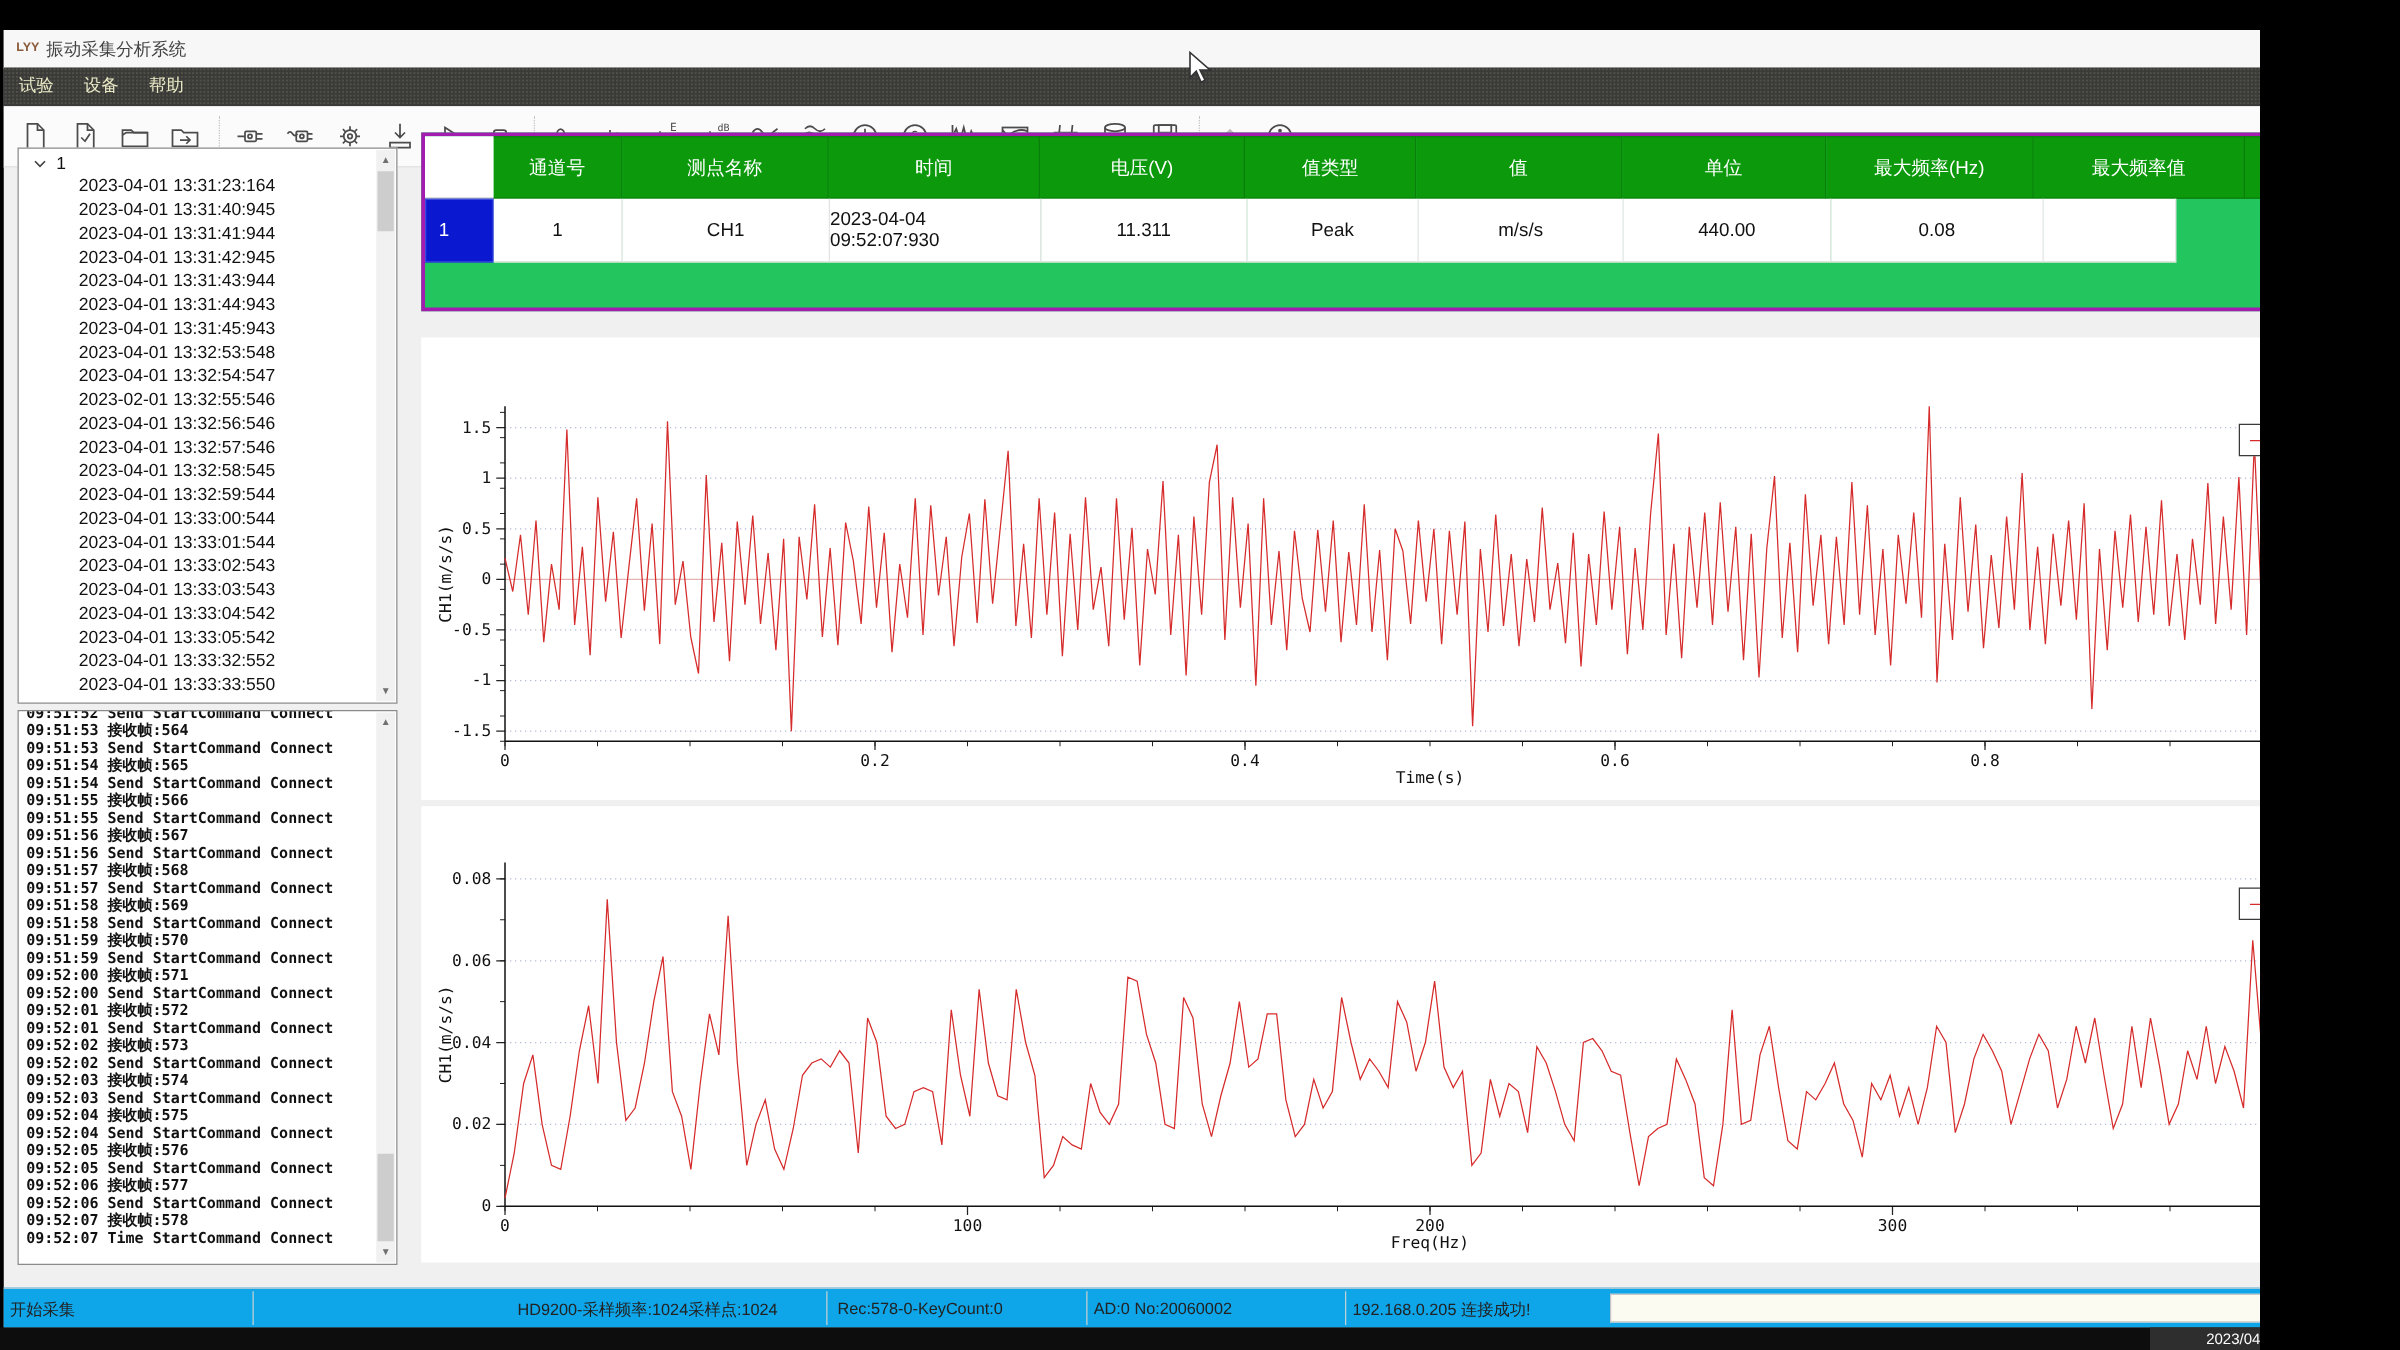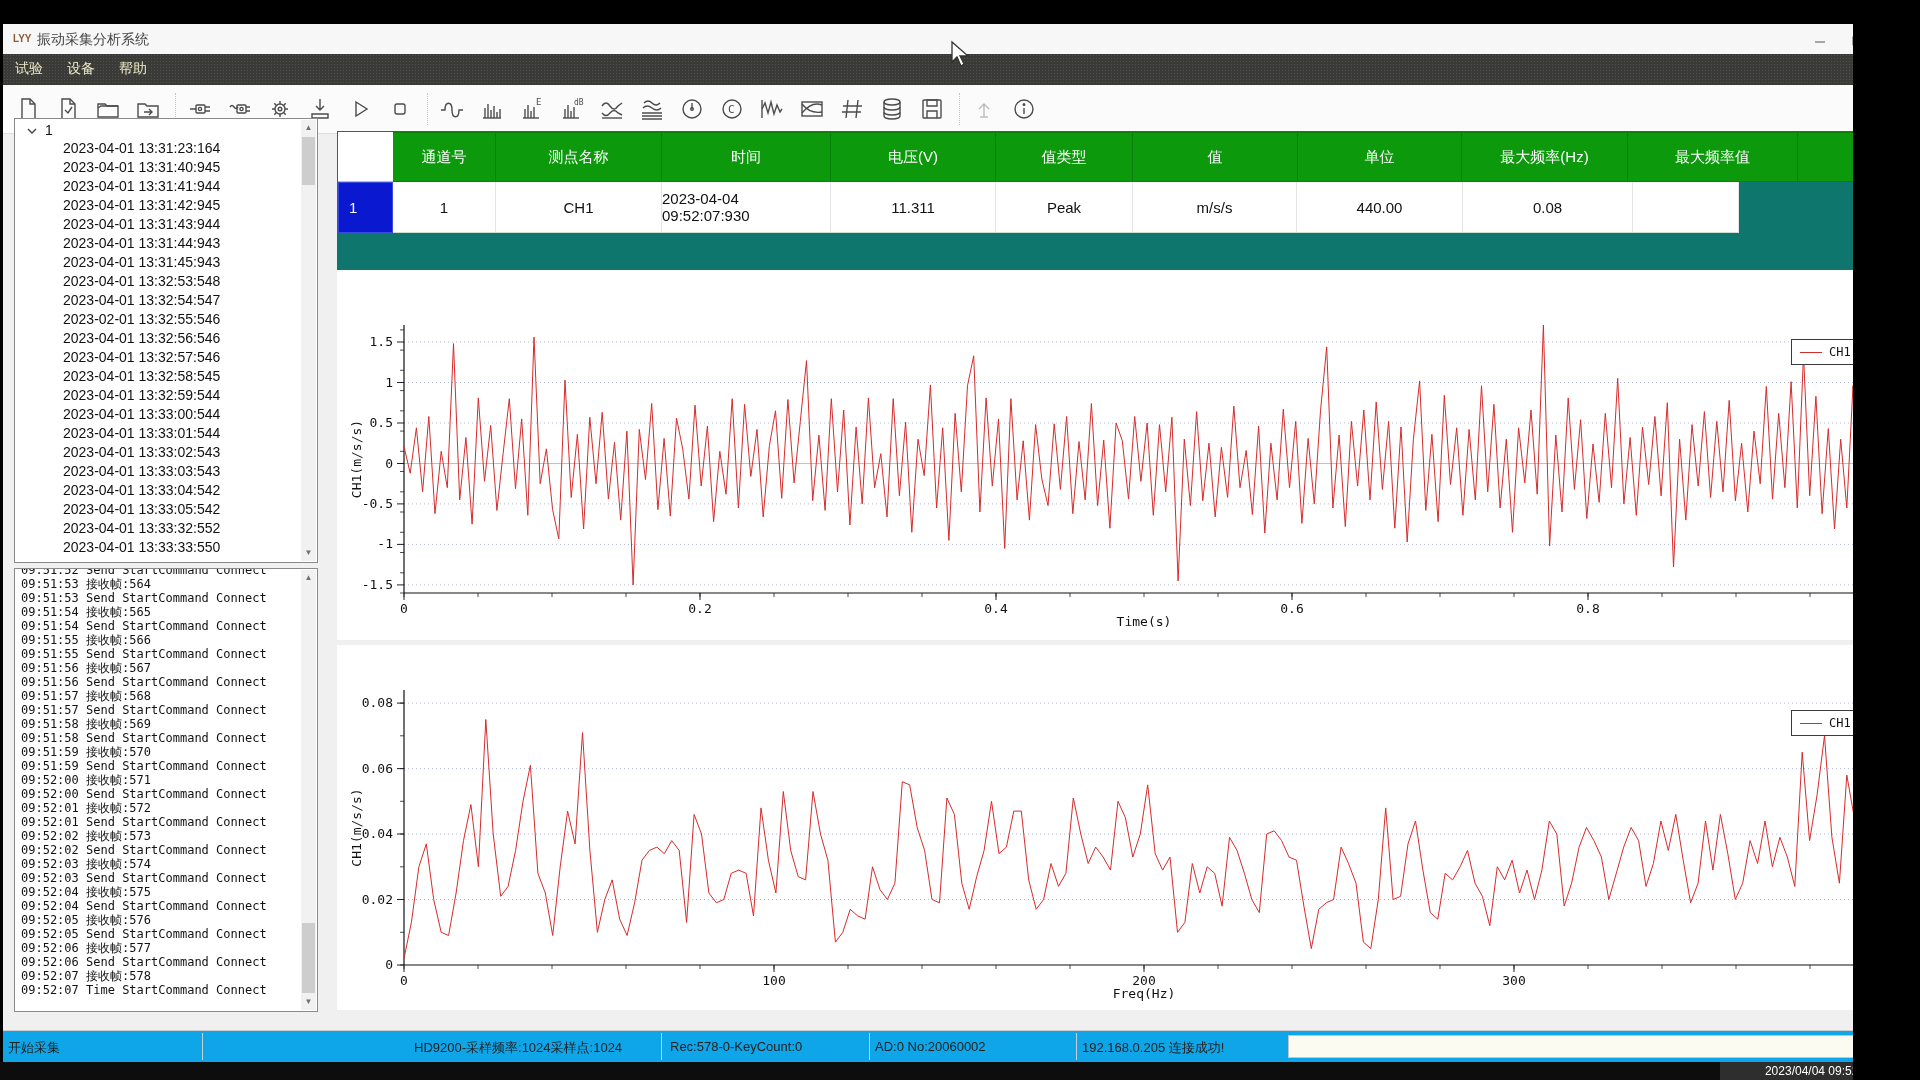--- a/index.html
+++ b/index.html
@@ -1,17 +1,17 @@
 <!DOCTYPE html>
 <html><head>
 <meta charset="utf-8">
 <style>
   html,body{margin:0;padding:0;background:#000;}
   .screen{position:relative;width:1808px;height:1080px;background:#000;overflow:hidden;
-          font-family:"Liberation Sans",sans-serif;padding-left:45px;}
+          font-family:"Liberation Sans",sans-serif;}
   .abs{position:absolute;}
   
   .app-bg{left:3px;top:24px;width:1914px;height:1038px;background:#f0f0f0;}
   .titlebar{left:3px;top:24px;width:1914px;height:30px;background:#f7f7f7;border-bottom:1px solid #e3e3e3;}
   .title-logo{position:absolute;left:10px;top:9px;font-size:10px;font-weight:bold;color:#8a5a3a;letter-spacing:0px;}
   .title-text{position:absolute;left:34px;top:7px;font-size:14px;color:#444;}
   .winbtn{position:absolute;top:0;width:34px;height:30px;text-align:center;color:#555;}
   .winbtn svg{margin-top:9px;}
   .menubar{left:3px;top:54px;width:1914px;height:31px;background:#3a3a38;
            background-image:radial-gradient(#52524a 1px,transparent 1px);background-size:3px 3px;}
@@ -21,26 +21,26 @@
   .tbi{width:30px;height:30px;margin-right:10px;display:flex;align-items:center;justify-content:center;}
   .tbsep{width:1px;height:32px;border-left:1px dotted #c3c3c3;margin:0 8px 0 2px;}
   
   .panel{background:#fff;border:1px solid #8a8a8a;box-sizing:border-box;overflow:hidden;}
   .tree-panel{left:14px;top:118px;width:304px;height:445px;}
   .tree-root{height:20px;font-size:14px;color:#111;padding-left:12px;padding-top:3px;box-sizing:border-box;}
   .tree-item{height:19px;line-height:19px;font-size:14px;color:#111;padding-left:48px;white-space:nowrap;}
   .log-panel{left:14px;top:568px;width:304px;height:444px;}
   .log-line{height:14px;line-height:14px;font-size:12px;font-family:"DejaVu Sans Mono",monospace;color:#111;
             padding-left:6px;white-space:nowrap;}
-  .log-body{margin-top:-6px;}
+  .log-body{margin-top:-6px;font-weight:bold;}
   .sbar{position:absolute;top:1px;right:1px;width:15px;bottom:1px;background:#f1f1f1;}
   .sbar .arr{position:absolute;left:0;width:15px;height:16px;color:#707070;font-size:8px;text-align:center;line-height:16px;}
   .sbar .thumb{position:absolute;left:1px;width:13px;background:#cdcdcd;}
   
-  .tablebox{left:337px;top:131px;width:1568px;height:143px;background:#0f766e;border:1px solid #a21caf;box-sizing:border-box;}
+  .tablebox{left:337px;top:106px;width:1568px;height:143px;background:#22c55e;border:3px solid #a21caf;box-sizing:border-box;}
   .dtable{display:flex;flex-direction:column;}
   .trow{display:flex;}
   .hcell{background:#0c9a0c;border:1px solid #0a7f0a;border-left:none;color:#fff;font-size:15px;
          height:50px;display:flex;align-items:center;justify-content:center;box-sizing:border-box;}
   .corner{background:#fff;border:none;border-bottom:1px solid #bbb;}
   .bcell{background:#fff;border-right:1px solid #e4e4e4;border-bottom:1px solid #cfe0cf;color:#111;font-size:15px;
          height:51px;display:flex;align-items:center;justify-content:center;box-sizing:border-box;}
   .rowidx{background:#0a18cf;color:#fff;justify-content:flex-start;padding-left:10px;border:1px solid #3a4ae0;}
   
   .chart-svg{background:#fff;}

